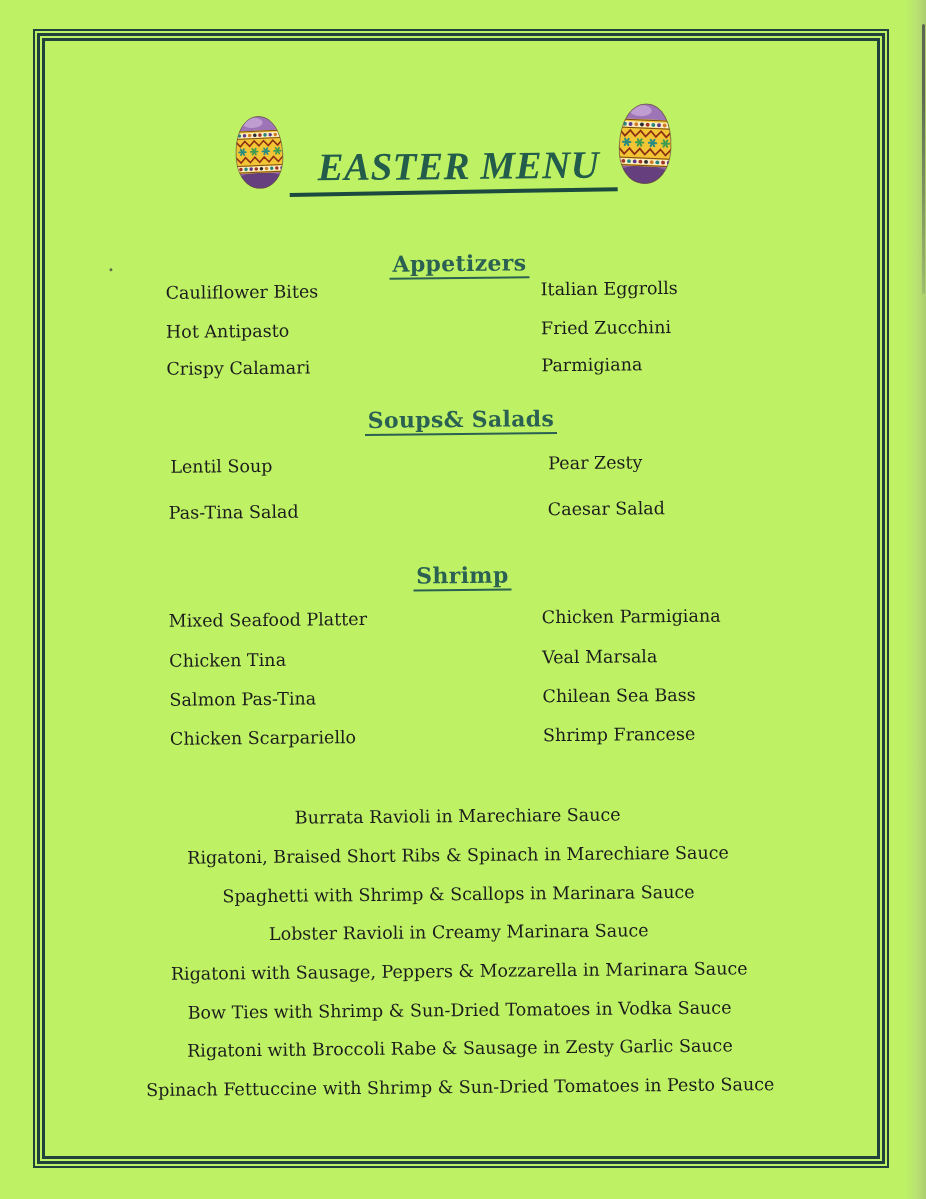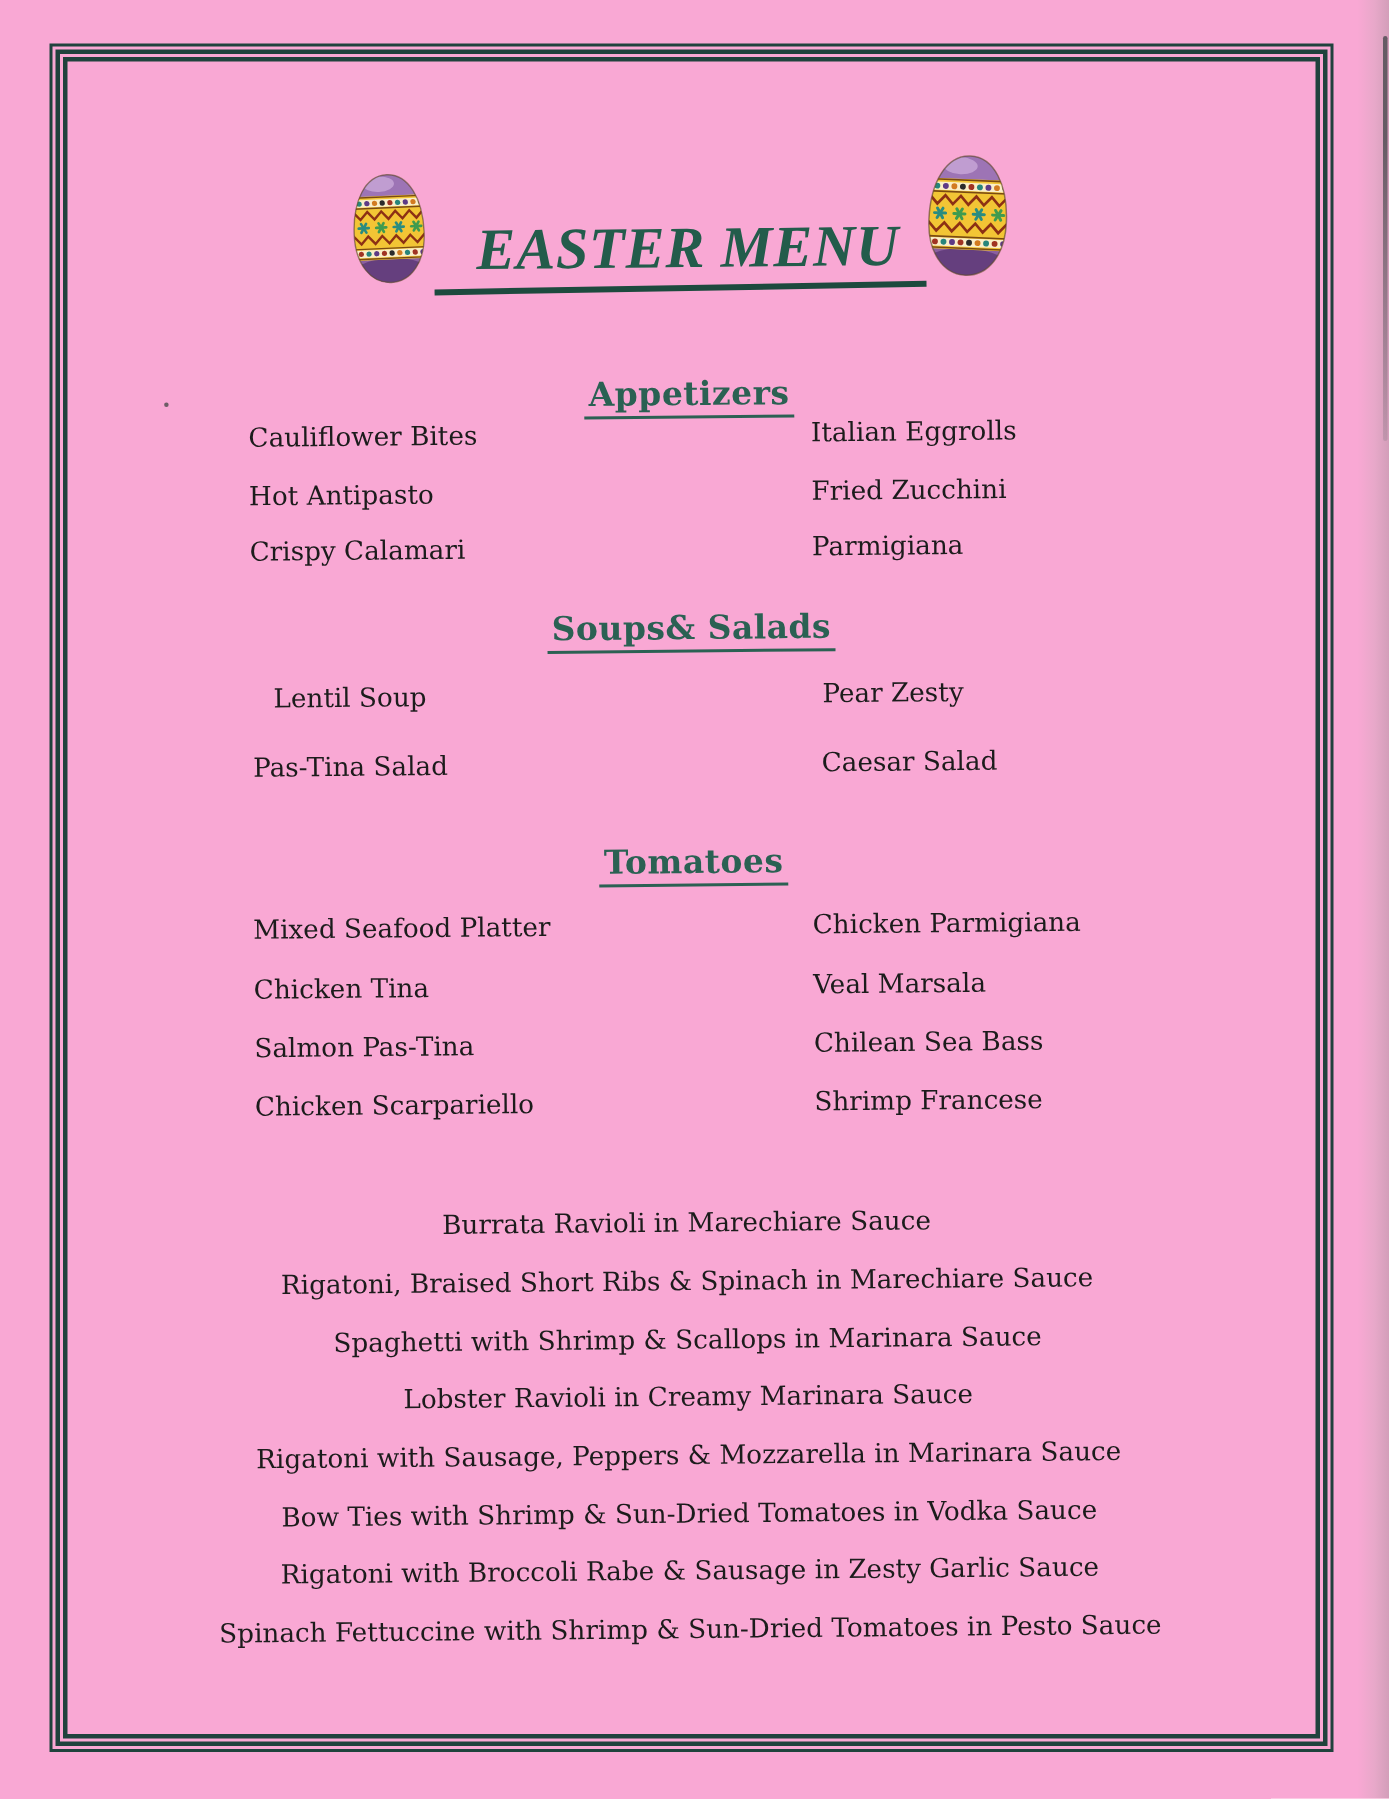--- a/index.html
+++ b/index.html
@@ -1,21 +1,21 @@
 <!DOCTYPE html>
 <html><head>
 <meta charset="utf-8">
 <style>
   html,body{margin:0;padding:0;}
   body{
     width:926px;height:1199px;position:relative;overflow:hidden;
     background:#ffffff;
     font-family:"DejaVu Serif", serif;
   }
-  .page{position:absolute;inset:0;background:#f9a8d4;}
+  .page{position:absolute;inset:0;background:#bef264;}
   
   .frame{position:absolute;left:33px;top:29px;width:856px;height:1139px;
          box-sizing:border-box;border:2px solid #20423d;}
   .frame-mid{position:absolute;inset:2px;box-sizing:border-box;border:3px solid #20423d;}
   .frame-inner{position:absolute;inset:2px;box-sizing:border-box;border:3px solid #20423d;}
 
   
   .content{position:absolute;inset:0;transform:rotate(-0.55deg);transform-origin:463px 640px;}
 
   .title{
@@ -173,27 +173,27 @@
     <div class="item" style="top:280px;left:169px">Cauliflower Bites</div>
     <div class="item" style="top:319px;left:169px">Hot Antipasto</div>
     <div class="item" style="top:356px;left:169px">Crispy Calamari</div>
     <div class="item" style="top:280px;left:544px">Italian Eggrolls</div>
     <div class="item" style="top:319px;left:544px">Fried Zucchini</div>
     <div class="item" style="top:356px;left:544px">Parmigiana</div>
 
     <div class="heading" style="top:407px">
       <span>Soups&amp; Salads</span>
     </div>
-    <div class="item" style="top:454px;left:184px">Lentil Soup</div>
+    <div class="item" style="top:454px;left:172px">Lentil Soup</div>
     <div class="item" style="top:500px;left:170px">Pas-Tina Salad</div>
     <div class="item" style="top:454px;left:550px">Pear Zesty</div>
     <div class="item" style="top:500px;left:549px">Caesar Salad</div>
 
     <div class="heading" style="top:563px">
-      <span>Tomatoes</span>
+      <span>Shrimp</span>
     </div>
     <div class="item" style="top:608px;left:169px">Mixed Seafood Platter</div>
     <div class="item" style="top:648px;left:169px">Chicken Tina</div>
     <div class="item" style="top:687px;left:169px">Salmon Pas-Tina</div>
     <div class="item" style="top:726px;left:169px">Chicken Scarpariello</div>
     <div class="item" style="top:608px;left:542px">Chicken Parmigiana</div>
     <div class="item" style="top:648px;left:542px">Veal Marsala</div>
     <div class="item" style="top:687px;left:542px">Chilean Sea Bass</div>
     <div class="item" style="top:726px;left:542px">Shrimp Francese</div>
 

